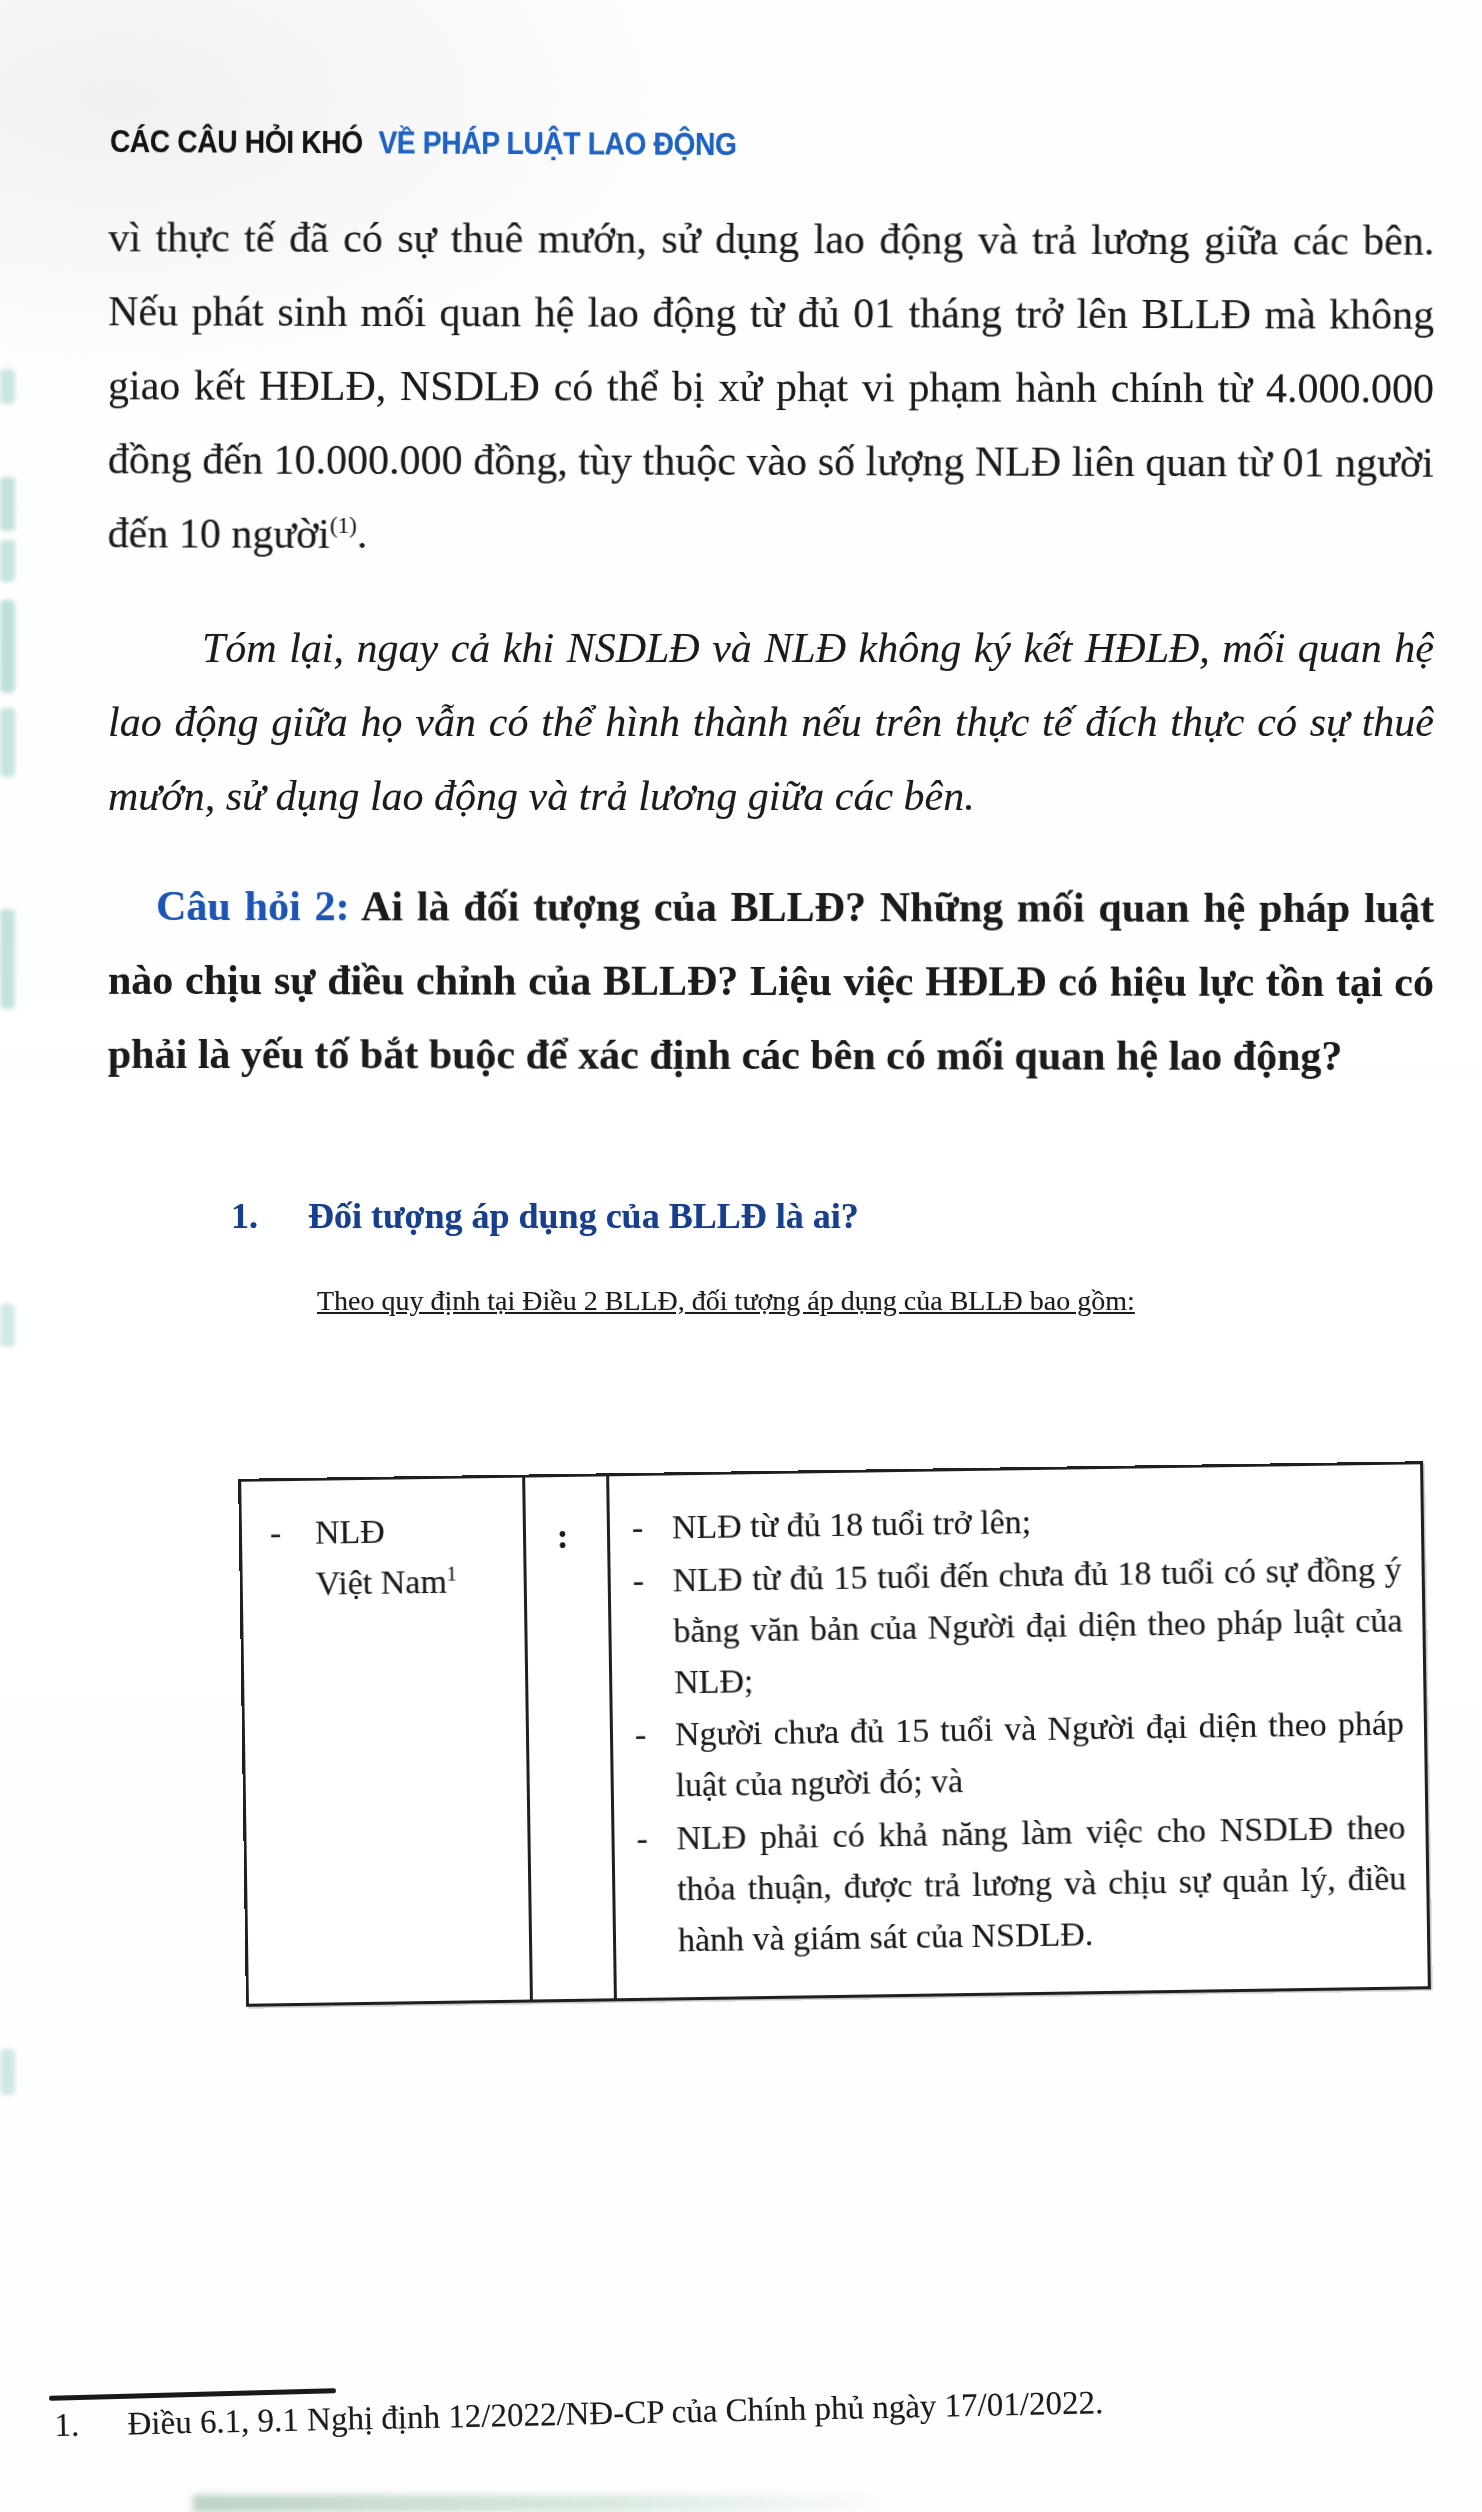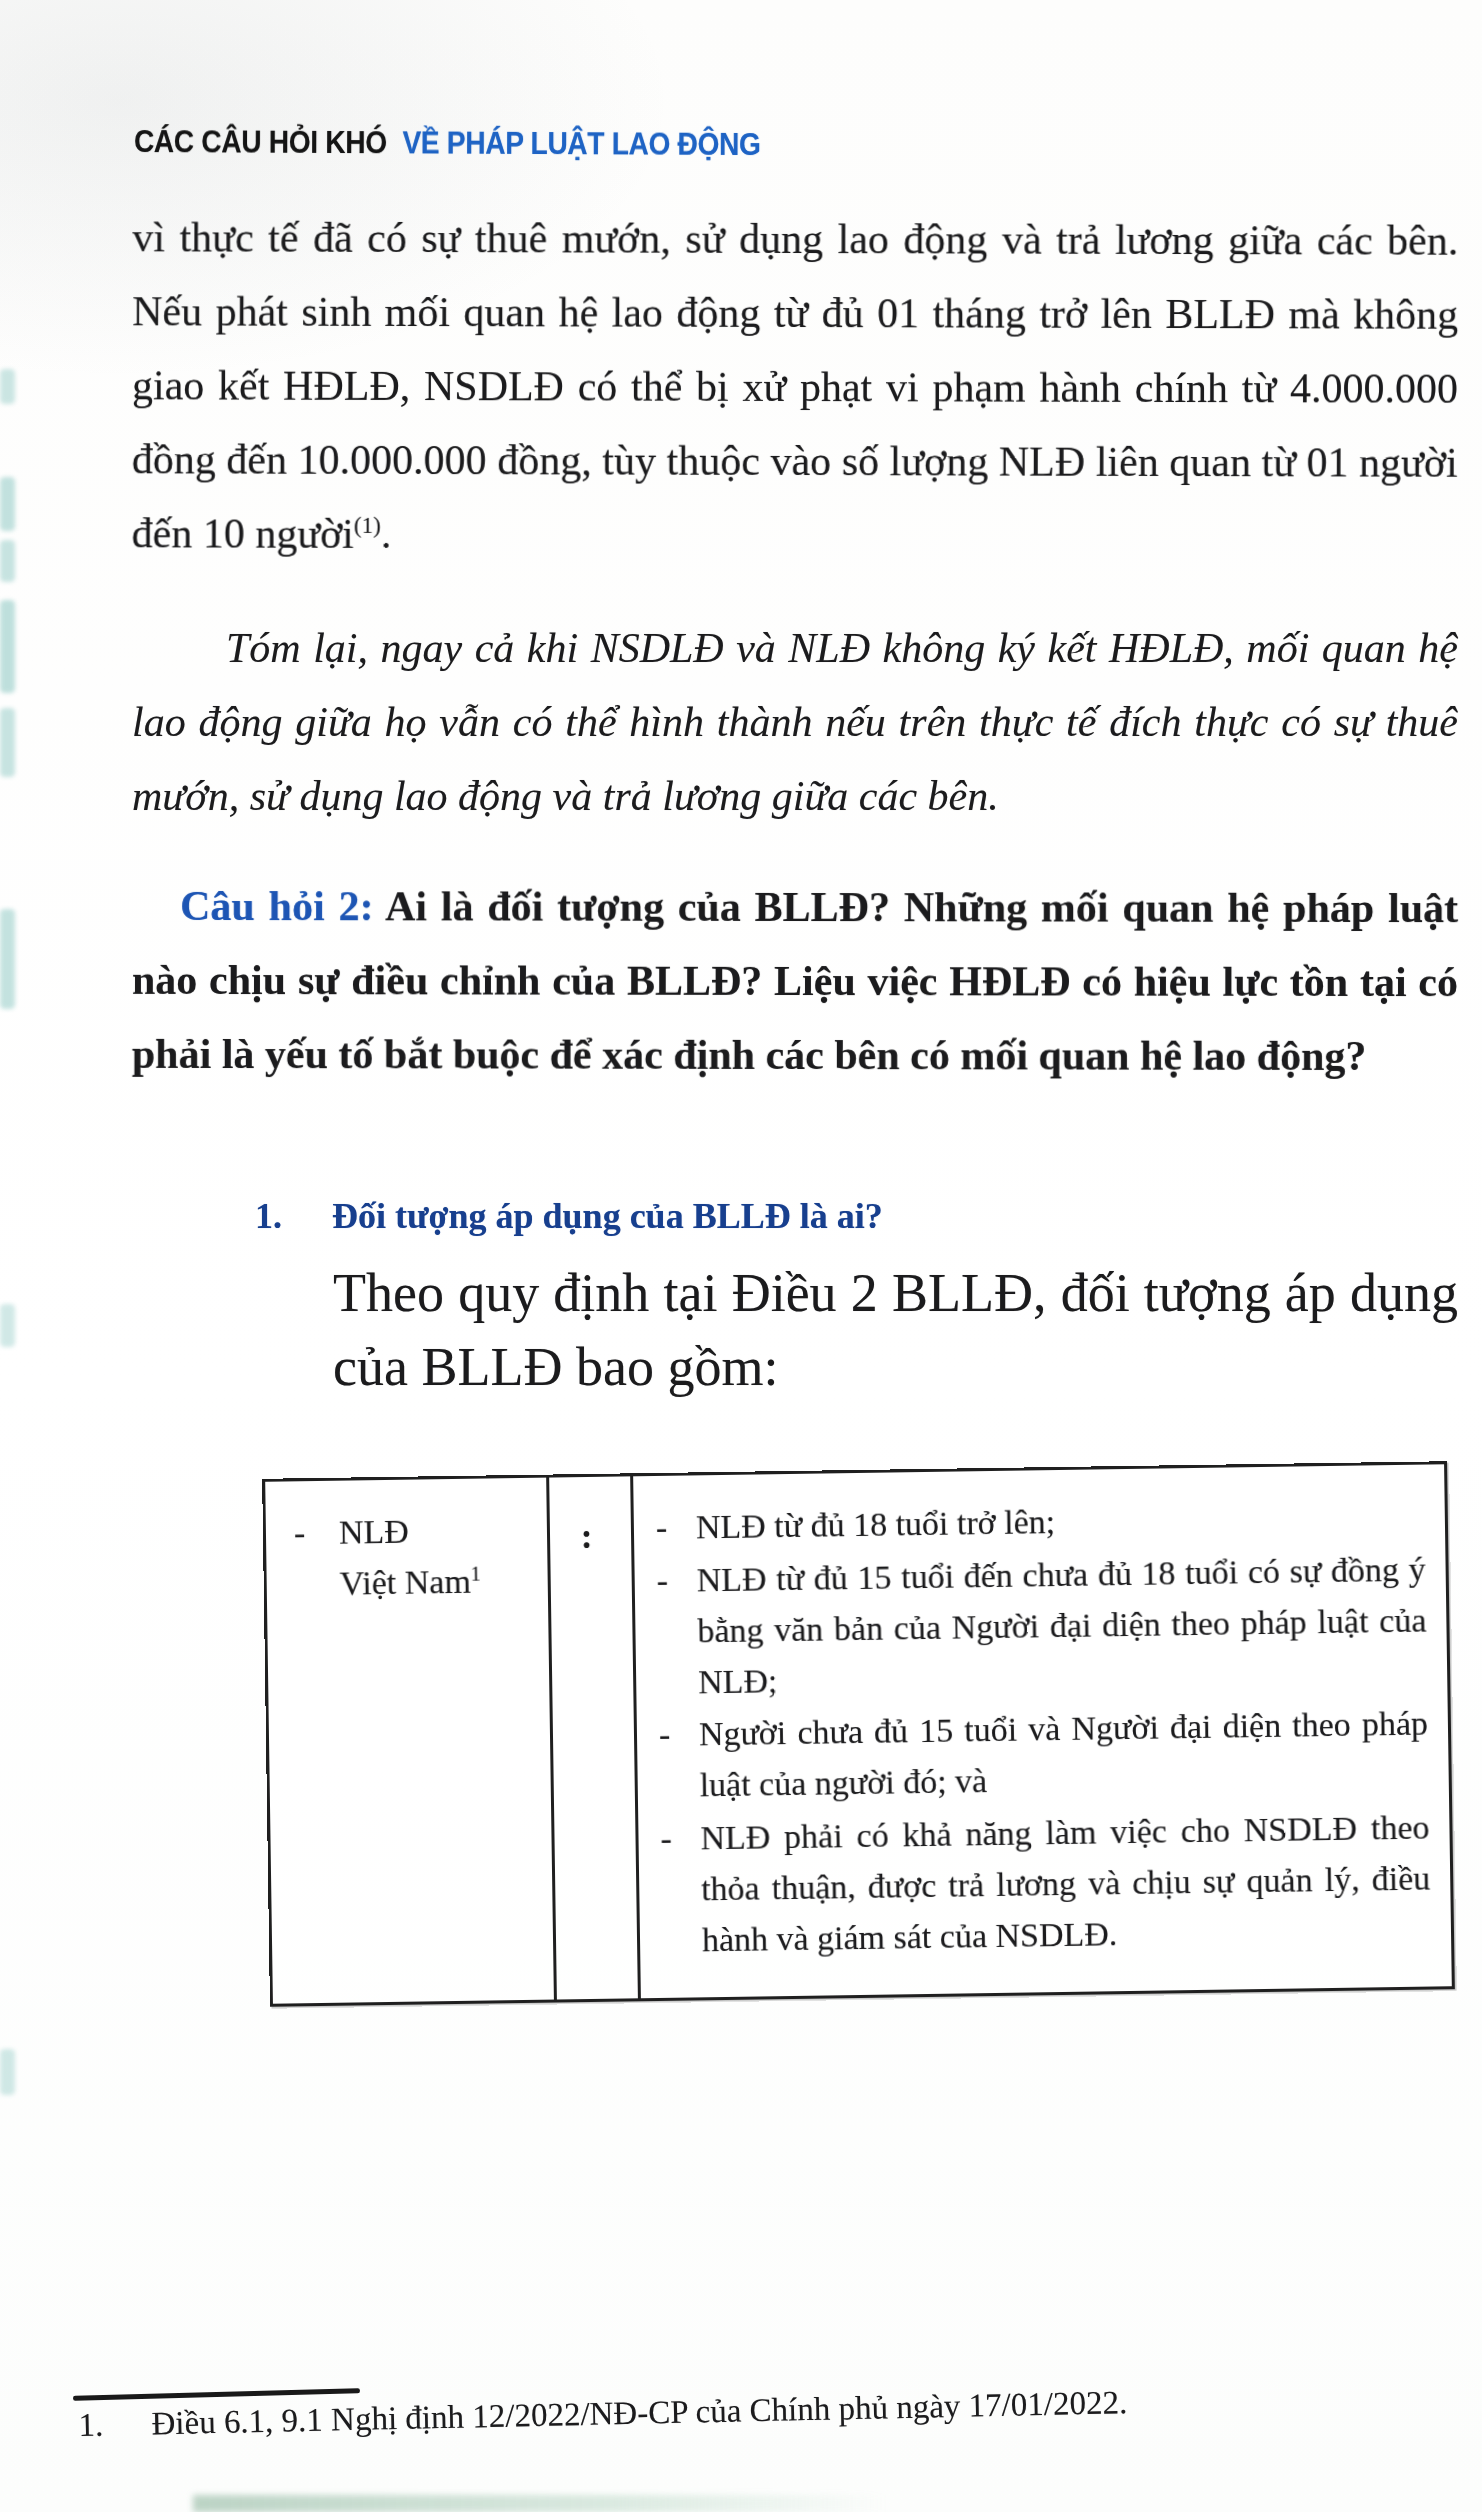--- a/index.html
+++ b/index.html
@@ -9,21 +9,20 @@
     font-family:"Liberation Serif","DejaVu Serif",serif;
     color:#1b1b1d;
     overflow:hidden;
     position:relative;
   }
   .page{
     position:absolute;inset:0;
     background:
       radial-gradient(926px 463px at 8% 4%, rgba(120,130,135,0.10), rgba(255,255,255,0) 60%),
       linear-gradient(180deg,#fdfdfc 0%,#ffffff 55%,#fcfdfc 100%);
-    padding-left: 24px;
   }
   .content{ filter: blur(0.3px); }
   
   .running-head{
     position:absolute;top:123px;left:110px;
     font-family:"Liberation Sans","DejaVu Sans",sans-serif;
     font-weight:bold;font-size:32px;line-height:37px;
     letter-spacing:-0.4px;white-space:nowrap;
     transform:scaleX(0.88) rotate(0.25deg);transform-origin:left top;
     text-shadow:0 0 0.8px rgba(0,0,0,0.35);
@@ -46,22 +45,23 @@
   .sec-heading{
     position:absolute;top:1193px;left:231px;
     color:#173f8e;font-weight:bold;font-size:36px;line-height:46px;
     text-shadow:0 0 0.8px rgba(23,63,142,0.45);
     white-space:nowrap;
   }
   .sec-heading .num{display:inline-block;width:77px;font-weight:bold;}
   
   .intro{
     position:absolute;top:1256px;left:309px;width:1125px;
-    font-size:54px;line-height:74px;text-align:justify;margin:0;
+    font-size:28px;line-height:74px;text-align:justify;margin:8px;
     text-shadow:0 0 0.8px rgba(0,0,0,0.32);
+    text-decoration:underline;
   }
   
   .subject-table{
     position:absolute;top:1470px;left:242px;width:1179px;
     border:3.1px solid #1f1f1f;
     transform:rotate(-0.85deg);transform-origin:center;
     display:flex;align-items:stretch;
     background:rgba(255,255,255,0.6);
     box-shadow:1.5px 1.5px 0 rgba(30,30,30,0.25);
   }

